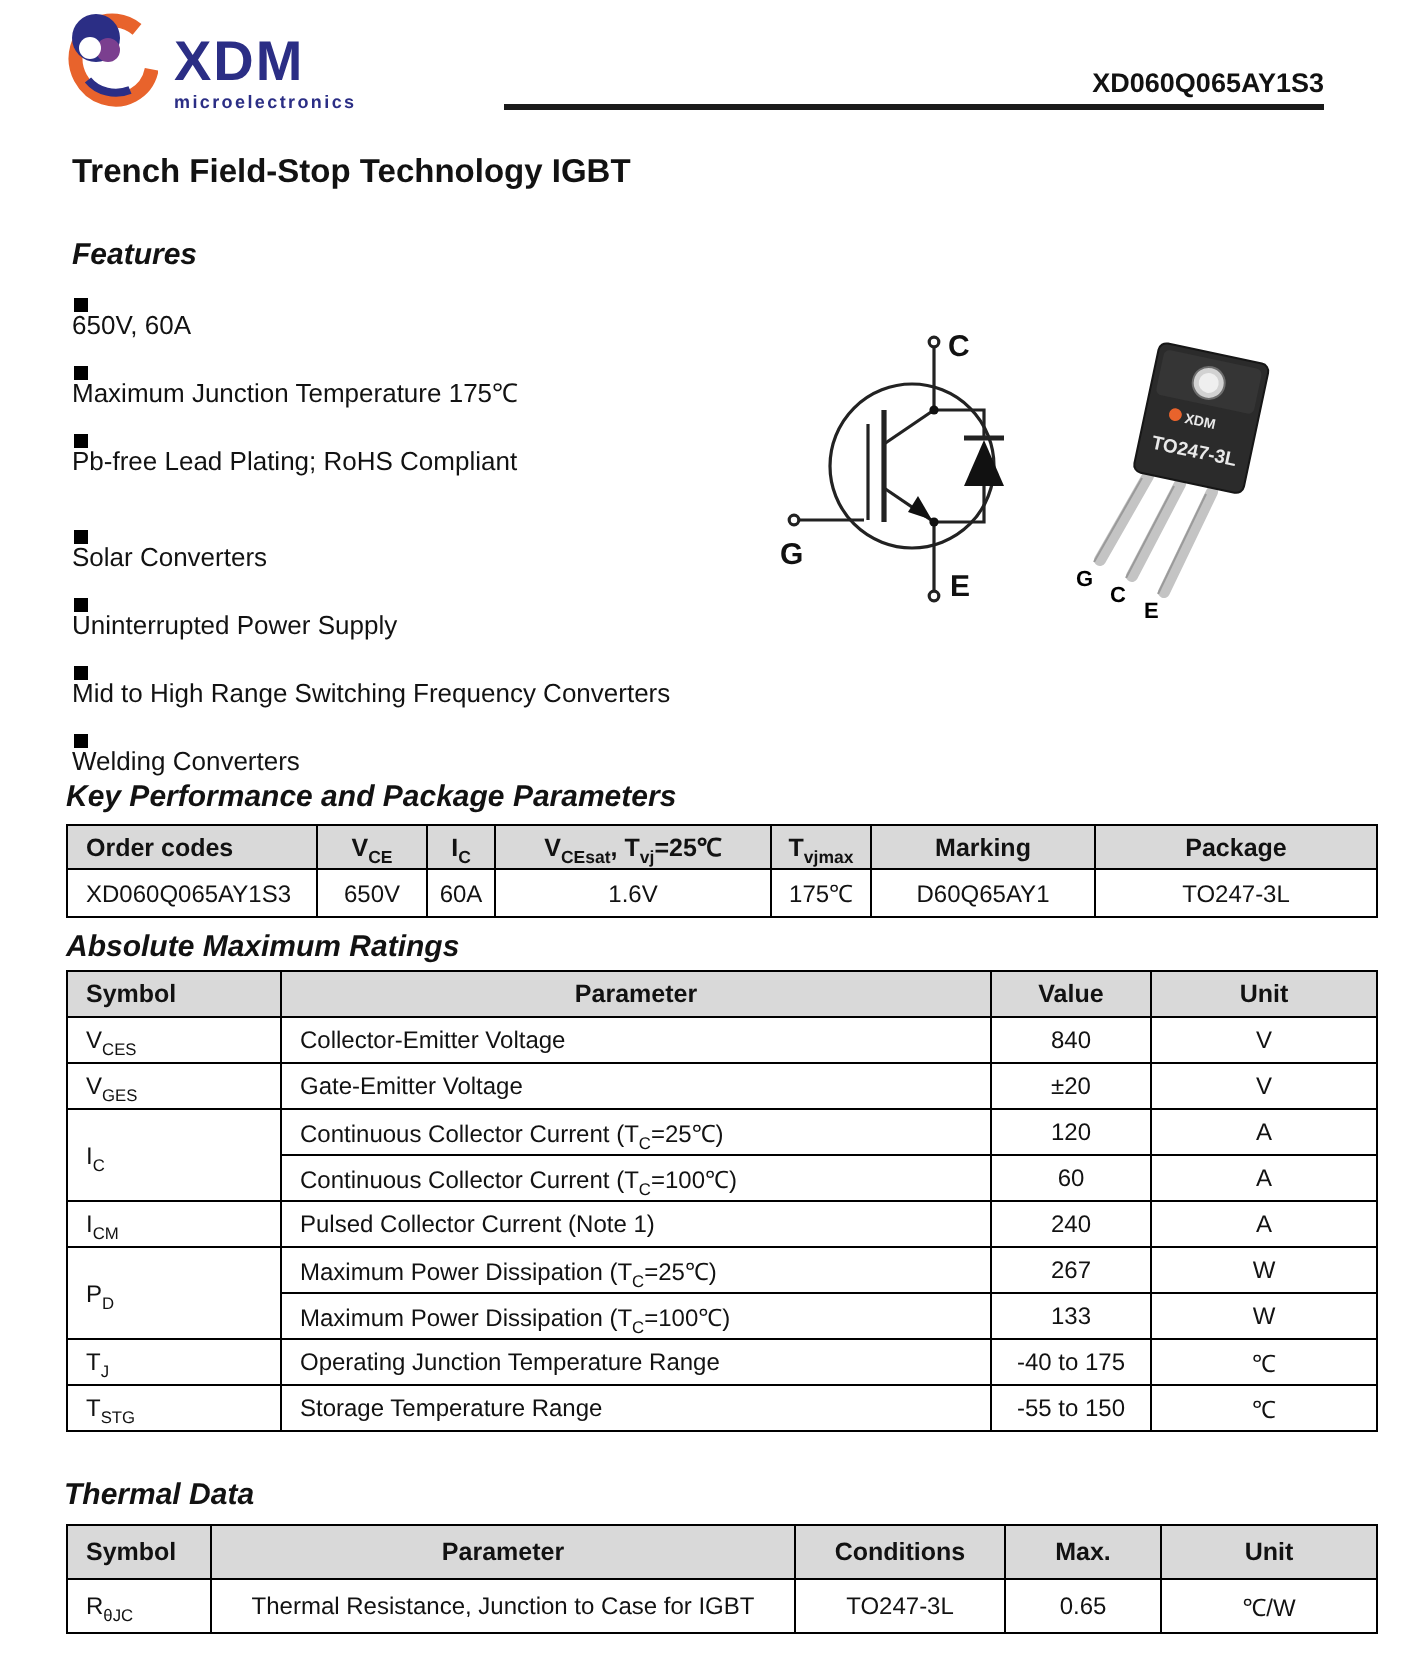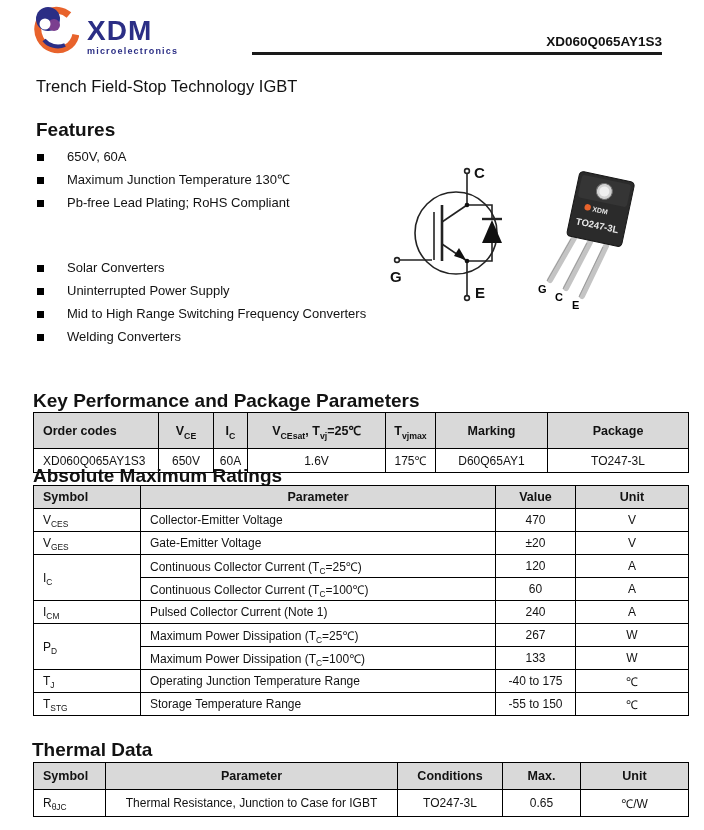--- a/index.html
+++ b/index.html
@@ -12,25 +12,25 @@
   .abs { position:absolute; }
 
   
   .logo { left:33px; top:4px; display:flex; align-items:flex-start; }
   .logo-text { margin-left:8px; margin-top:14px; }
   .brand { font-size:28px; font-weight:bold; color:var(--brand_blue,#2b2e85); letter-spacing:1px; line-height:26px; }
   .tagline { font-size:9px; font-weight:bold; color:var(--brand_blue,#2b2e85); letter-spacing:1.2px; margin-top:2px; }
   .partnum { right:42px; top:34px; font-size:13.5px; font-weight:bold; }
   .rule { left:252px; top:52px; width:410px; height:3px; background:#1a1a1a; }
 
-  .title { left:36px; top:77px; font-size:16.5px; font-weight:normal; }
-  .sec-h { font-size:19px; font-weight:bold; }
+  .title { left:36px; top:77px; font-size:16.5px; font-weight:bold; }
+  .sec-h { font-size:15px; font-weight:bold;font-style:italic; }
 
   .list { list-style:none; margin-top:9px; }
-  .bullet-item { display:flex; align-items:flex-start; margin-bottom:9px; font-size:13px; line-height:14px; }
+  .bullet-item { display:flex; align-items:flex-start; margin-bottom:9px; font-size:13px; line-height:14px;flex-direction:column; }
   .sq { width:7px; height:7px; background:#000; flex:none; margin:4px 23px 0 1px; }
 
   .features { left:36px; top:119px; width:360px; }
   .apps { left:36px; top:252px; width:380px; }
 
   .sym-wrap { left:388px; top:160px; }
   .pkg-wrap { left:538px; top:160px; }
 
   .kp-h { left:33px; top:390px; }
   .kp-table { left:33px; top:412px; }
@@ -40,21 +40,21 @@
   .th-table { left:33px; top:762px; }
 
   table { border-collapse:collapse; table-layout:fixed; width:655px; }
   .tbl th, .tbl td {
     border:1px solid #000; font-size:12px; text-align:center;
     vertical-align:middle; padding:0 4px; overflow:hidden;
   }
   .tbl th { background:var(--table_header_bg,#d9d9d9); font-weight:bold; font-size:12.5px; }
   .tbl .al { text-align:left; padding-left:9px; }
   .kp-table tr { height:24px; }
-  .kp-table tr.hd { height:36px; }
+  .kp-table tr.hd { height:22px; }
   .abs-table tr { height:23px; }
   .th-table tr { height:27px; }
 
   sub { font-size:70%; line-height:0; }
 </style>
 </head>
 <body>
 
 <div class="abs logo">
   <svg width="46" height="52" viewBox="0 0 46 52">
@@ -76,21 +76,21 @@
 
 <div class="abs features">
   <div class="sec-h">Features</div>
   <ul class="list">
     <li class="bullet-item">
       <span class="sq"></span>
       <span><span>650V, 60A</span></span>
     </li>
     <li class="bullet-item">
       <span class="sq"></span>
-      <span><span>Maximum Junction Temperature 130℃</span></span>
+      <span><span>Maximum Junction Temperature 175℃</span></span>
     </li>
     <li class="bullet-item">
       <span class="sq"></span>
       <span><span>Pb-free Lead Plating; RoHS Compliant</span></span>
     </li>
   </ul>
 </div>
 
 <div class="abs apps">
   <ul class="list">
@@ -219,21 +219,21 @@
   <tbody>
       <tr>
     <th class="al">Symbol</th>
     <th>Parameter</th>
     <th>Value</th>
     <th>Unit</th>
   </tr>
   <tr>
     <td class="al"><span>V</span><sub>CES</sub></td>
     <td class="al"><span>Collector-Emitter Voltage</span></td>
-    <td>470</td>
+    <td>840</td>
     <td>V</td>
   </tr>
   <tr>
     <td class="al"><span>V</span><sub>GES</sub></td>
     <td class="al"><span>Gate-Emitter Voltage</span></td>
     <td>±20</td>
     <td>V</td>
   </tr>
   <tr>
     <td class="al" rowspan="2"><span>I</span><sub>C</sub></td>

